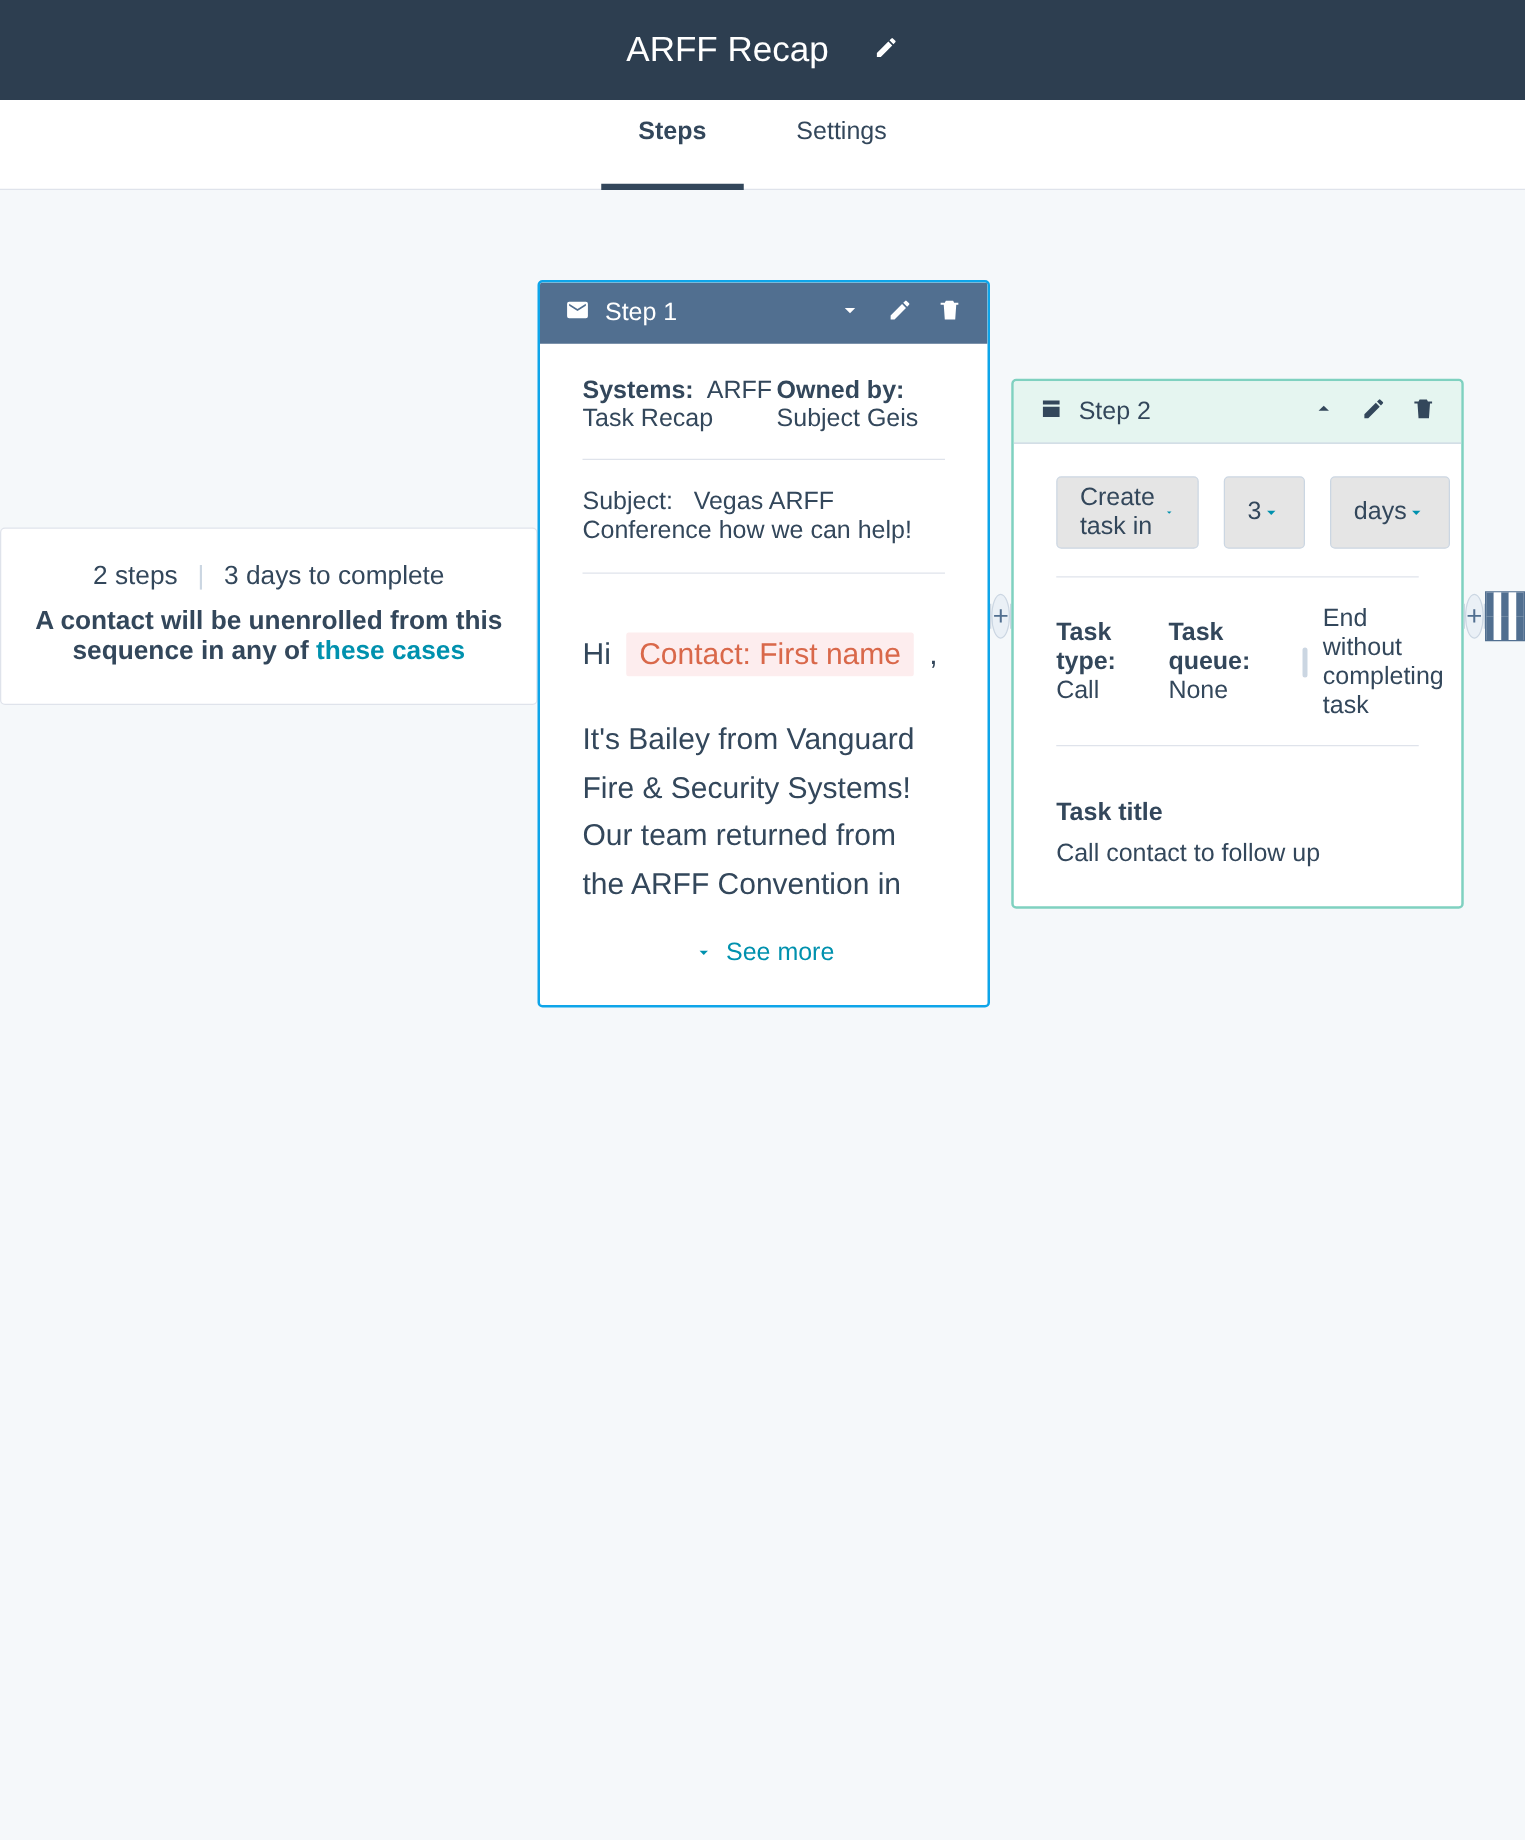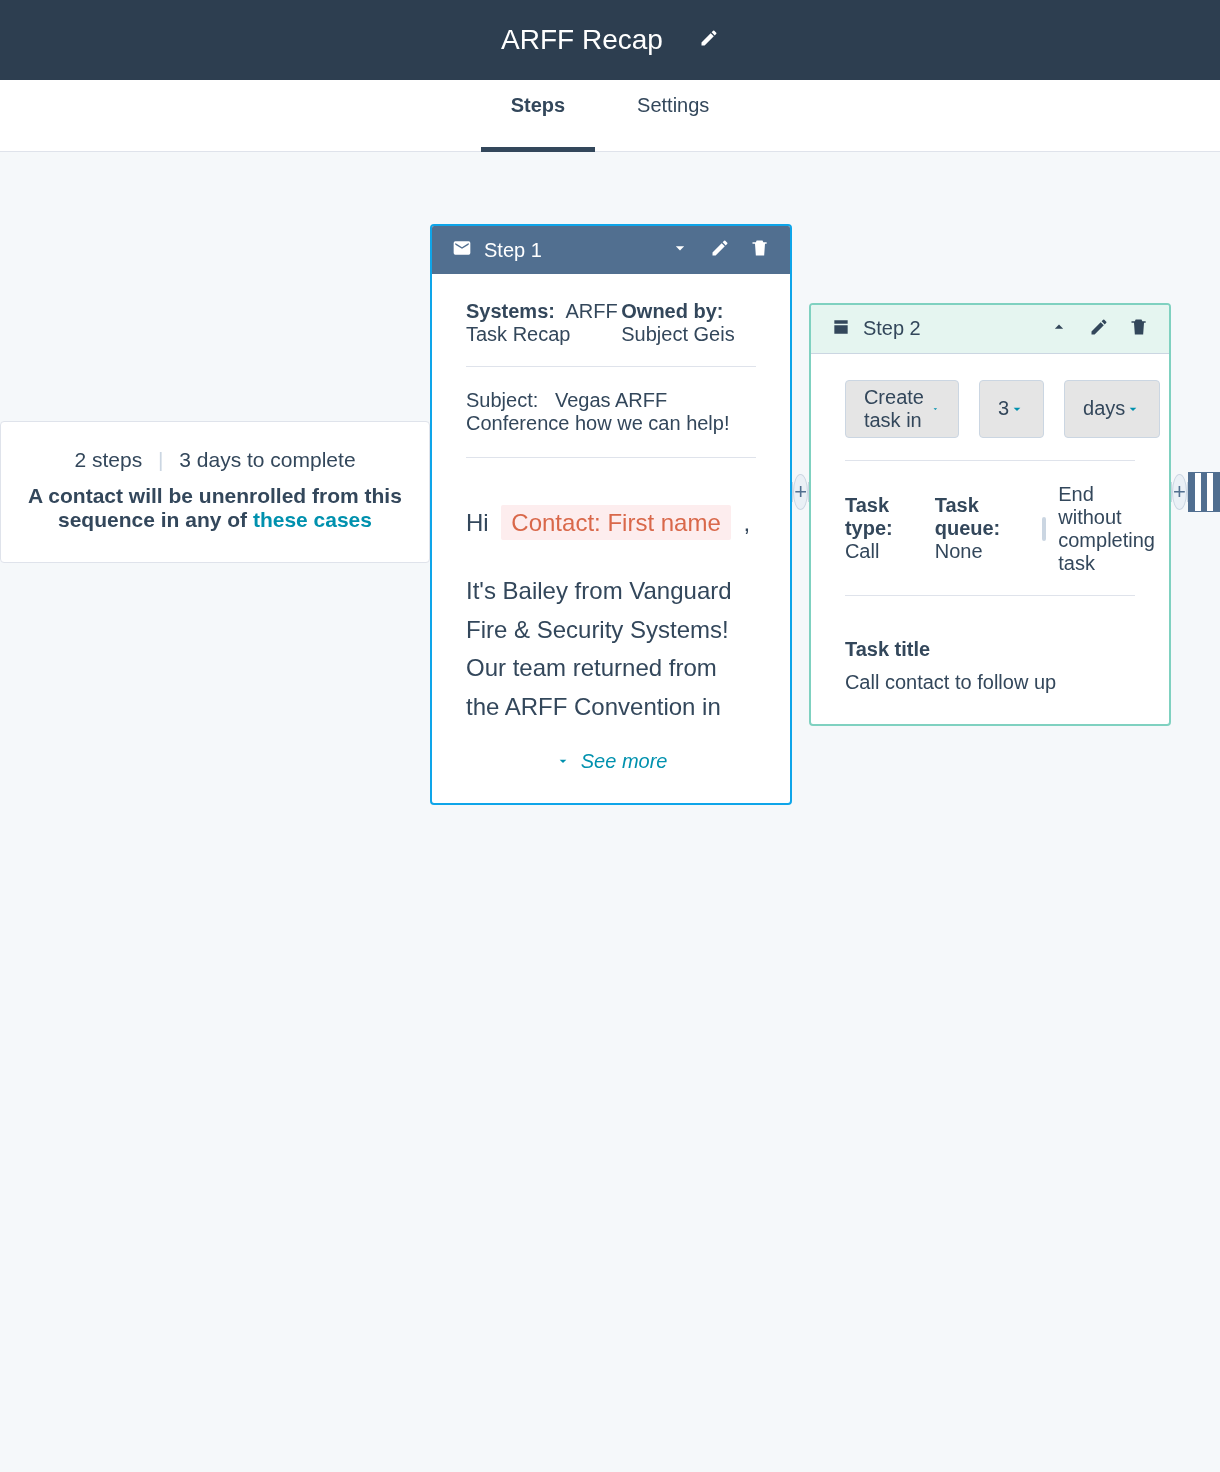--- a/index.html
+++ b/index.html
@@ -127,21 +127,20 @@
     text-align: center;
     color: #0091ae;
     font-size: 20px;
     font-weight: 500;
     margin-top: 24px;
     cursor: pointer;
     display: flex;
     justify-content: center;
     align-items: center;
     gap: 10px;
-    font-style: italic;
   }
   .see-more svg { width: 16px; height: 16px; fill: #0091ae; }
   
   .connector {
     width: 2px;
     background: #cbd6e2;
     height: 20px;
   }
   .plus-btn {
     width: 36px; height: 36px;

